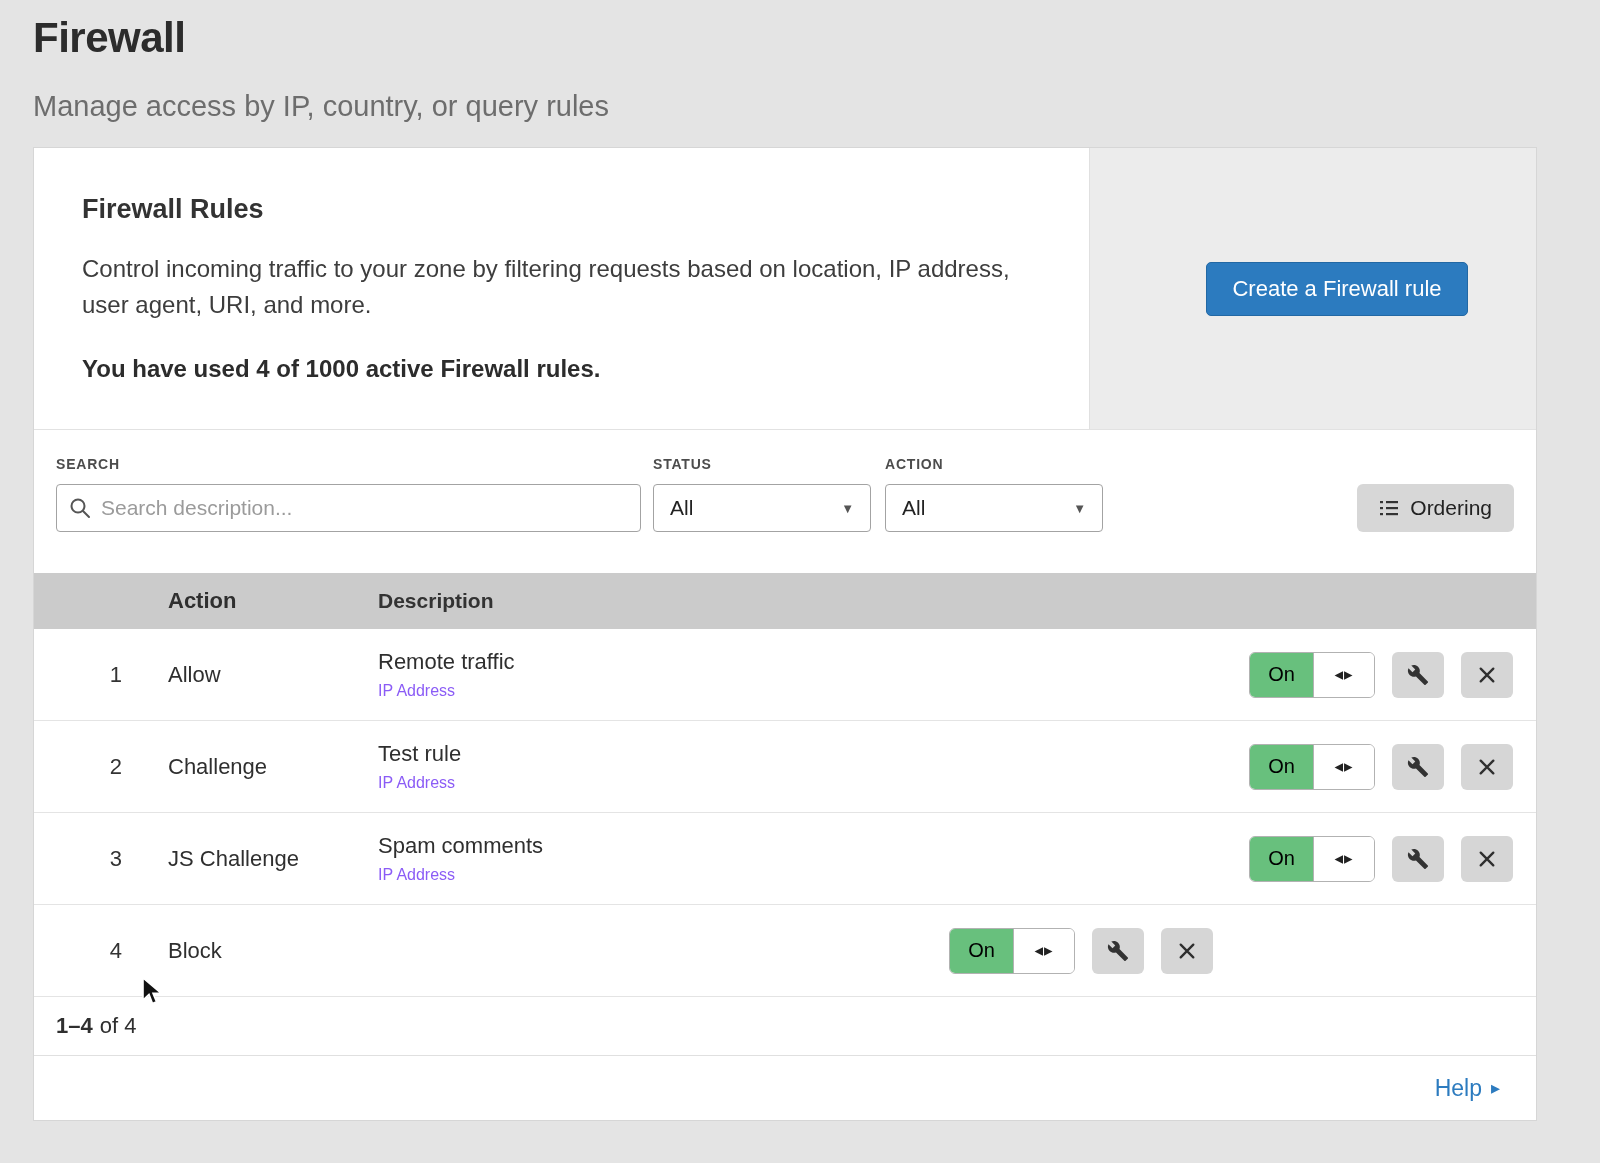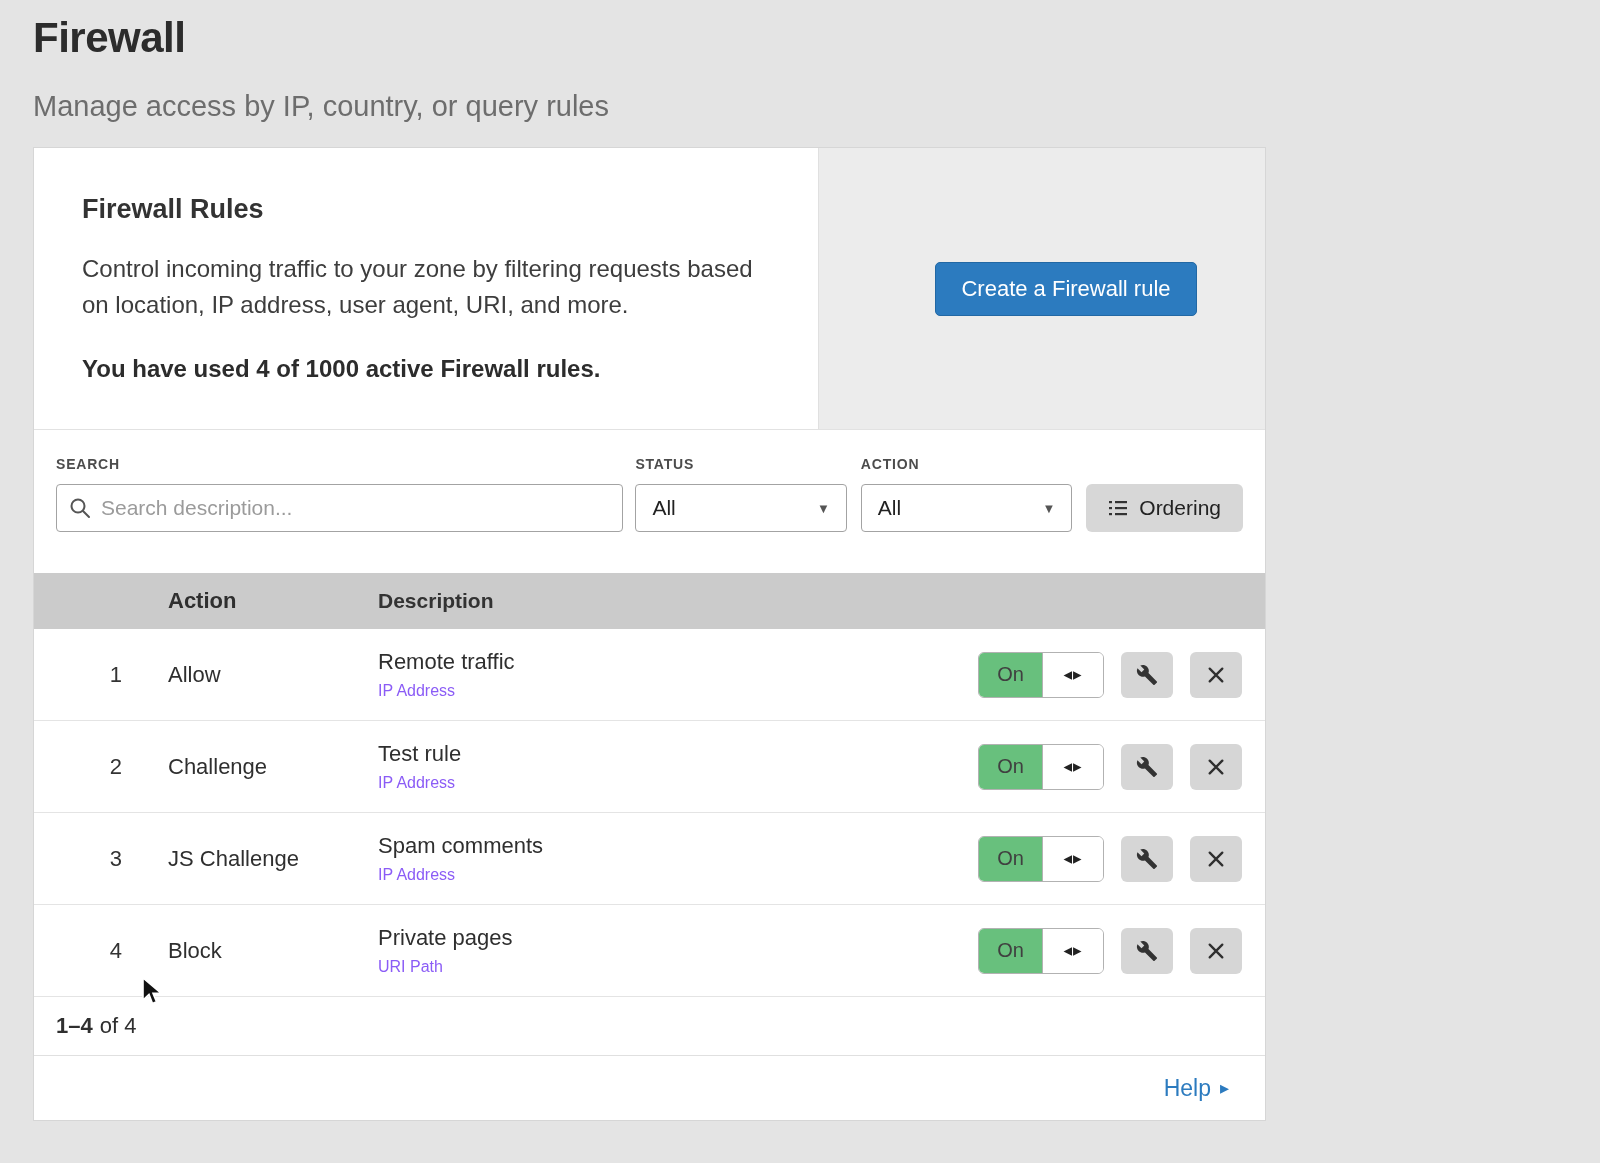--- a/index.html
+++ b/index.html
@@ -12,21 +12,21 @@
     overflow:hidden;
   }
   
   .page-header { padding:14px 40px 0 33px; }
   .page-title { font-size:42px; font-weight:600; color:#2c2c2c; letter-spacing:-0.5px; }
   .page-subtitle { font-size:29px; font-weight:400; color:#6d6d6d; margin-top:28px; }
 
   
   .card {
     margin:24px 63px 0 33px;
-    width:1233px; height:974px;
+    width:1504px; height:974px;
     background:#ffffff;
     border:1px solid #d6d6d6;
     display:flex; flex-direction:column;
   }
 
   
   .card-top { height:282px; display:flex; border-bottom:1px solid #e2e2e2; flex:0 0 auto; }
   .intro { flex:1 1 auto; padding:46px 48px; background:#fff; }
   .intro-heading { font-size:27px; font-weight:bold; color:#333; margin-bottom:26px; }
   .intro-desc { font-size:24px; line-height:1.5; color:#3d3d3d; max-width:950px; }
@@ -82,21 +82,21 @@
   }
   .cell-num { text-align:right; padding-right:46px; font-size:22px; color:#333; }
   .cell-action { font-size:22px; color:#2f2f2f; }
   .cell-desc { padding-left:0; }
   .tbl-header .cell-desc, .tbl-row .cell-desc { padding-left:33px; }
   .desc-title { font-size:22px; color:#2f2f2f; }
   .desc-sub { font-size:16px; color:#8b5cf6; margin-top:7px; }
   .cell-controls { display:flex; align-items:center; justify-content:flex-end; padding-right:23px; gap:17px; }
 
   .toggle { width:126px; height:46px; border:1px solid #b2b2b2; border-radius:6px; display:flex; overflow:hidden; cursor:pointer; background:#fff; }
-  .toggle-on { flex:0 0 63px; background:var(--toggle-green,#68c07d); color:#404040; font-size:20px; display:flex; align-items:center; justify-content:center; }
+  .toggle-on { flex:0 0 63px; background:var(--toggle-green,#68c07d); color:#000000; font-size:20px; display:flex; align-items:center; justify-content:center; }
   .toggle-arrows { flex:1 1 auto; background:#fff; border-left:1px solid #b2b2b2; display:flex; align-items:center; justify-content:center; font-size:17px; letter-spacing:1px; color:#222; }
 
   .icon-btn { width:52px; height:46px; background:#d6d6d6; border:none; border-radius:6px; display:flex; align-items:center; justify-content:center; cursor:pointer; }
 
   
   .tbl-footer { height:59px; display:flex; align-items:center; padding-left:22px; font-size:22px; color:#2f2f2f; border-bottom:1px solid #e0e0e0; flex:0 0 auto; }
   .tbl-footer .range { font-weight:bold; }
   .tbl-footer .suffix { margin-left:7px; }
 
   .help-bar { flex:1 1 auto; display:flex; align-items:center; justify-content:flex-end; padding-right:36px; }
@@ -248,24 +248,20 @@
         <svg width="18" height="18" viewBox="0 0 20 20">
             <path d="M3 3 L17 17 M17 3 L3 17" stroke="#2f2f2f" stroke-width="2.6" stroke-linecap="round"></path>
           </svg>
       </button>
     </div>
   </div>
 
   <div class="tbl-row">
     <div class="cell-num">4</div>
     <div class="cell-action">Block</div>
-    <div class="cell-desc">
-      <div class="desc-title">Private pages</div>
-      <div class="desc-sub">URI Path</div>
-    </div>
     <div class="cell-controls">
       <div class="toggle">
         <span class="toggle-on">On</span>
         <span class="toggle-arrows">◂▸</span>
       </div>
       <button class="icon-btn">
         <svg width="22" height="22" viewBox="0 0 24 24">
             <path fill="#333" d="M22.7 19l-9.1-9.1c.9-2.3.4-5-1.5-6.9-2-2-5-2.4-7.4-1.3L9 6 6 9 1.6 4.7C.4 7.1.9 10.1 2.9 12.1c1.9 1.9 4.6 2.4 6.9 1.5l9.1 9.1c.4.4 1 .4 1.4 0l2.3-2.3c.5-.4.5-1.1.1-1.4z"></path>
           </svg>
       </button>

